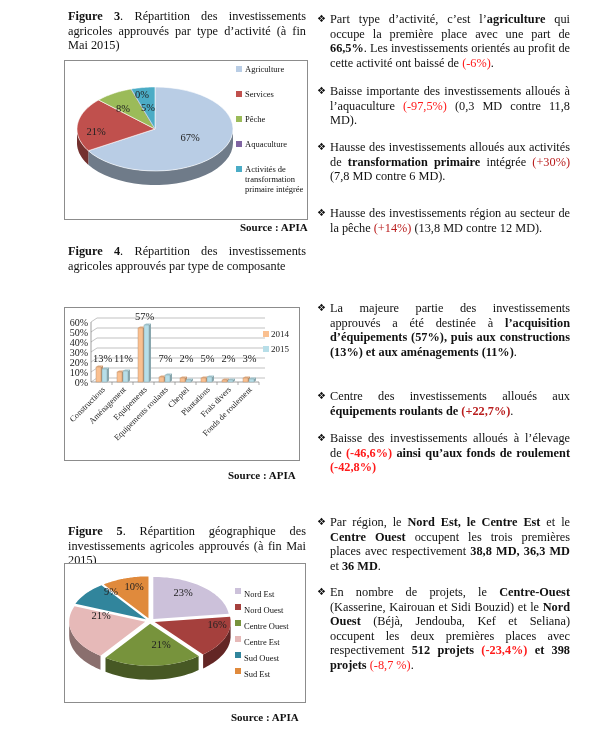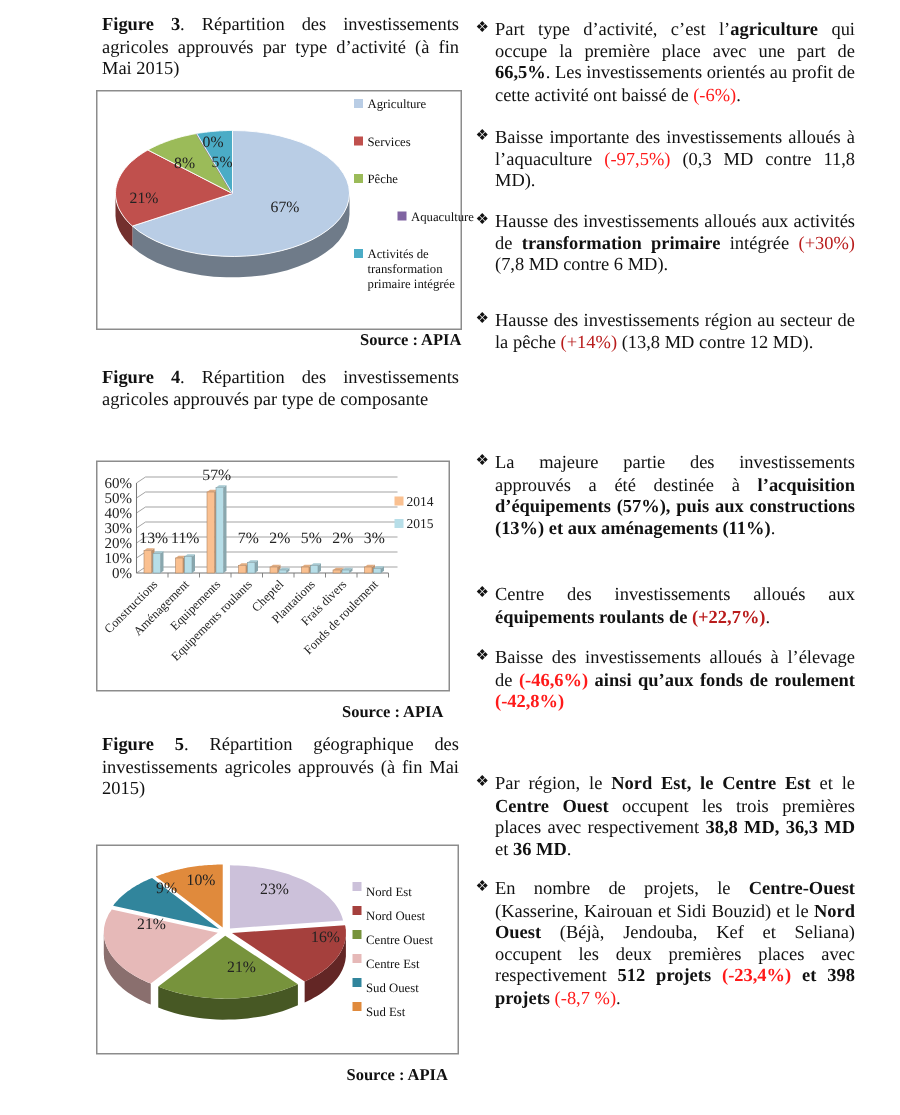--- a/index.html
+++ b/index.html
@@ -41,21 +41,21 @@
       <text x="125" y="80" font-size="10.5" text-anchor="middle" fill="#222">67%</text>
       <text x="31" y="74" font-size="10.5" text-anchor="middle" fill="#222">21%</text>
       <text x="58" y="51" font-size="10.5" text-anchor="middle" fill="#222">8%</text>
       <text x="77" y="37" font-size="10.5" text-anchor="middle" fill="#222">0%</text>
       <text x="83" y="50" font-size="10.5" text-anchor="middle" fill="#222">5%</text>
     </svg>
   <div class="legend" id="leg1" style="left:171px; top:3px; width:72px;">
       <div class="li" style="position: absolute; top: 0px; left: 0px; width: 72px;"><span class="sw" style="background: rgb(185, 205, 229);"></span><span>Agriculture</span></div>
       <div class="li" style="position: absolute; top: 25px; left: 0px; width: 72px;"><span class="sw" style="background: rgb(192, 80, 77);"></span><span>Services</span></div>
       <div class="li" style="position: absolute; top: 50px; left: 0px; width: 72px;"><span class="sw" style="background: rgb(155, 187, 89);"></span><span>Pêche</span></div>
-      <div class="li" style="position: absolute; top: 75px; left: 0px; width: 72px; margin-left: 29px;"><span class="sw" style="background: rgb(128, 100, 162);"></span><span>Aquaculture</span></div>
+      <div class="li" style="position: absolute; top: 75px; left: 0px; width: 72px;"><span class="sw" style="background: rgb(128, 100, 162);"></span><span>Aquaculture</span></div>
       <div class="li" style="position: absolute; top: 100px; left: 0px; width: 72px;"><span class="sw" style="background: rgb(75, 172, 198);"></span><span>Activités de transformation primaire intégrée</span></div>
     </div>
 </div>
 <div class="source" style="left:240px; top:221px;">Source : APIA</div>
 
 <div class="caption" style="top:244px;">
   <b>Figure 4</b><span>. Répartition des investissements agricoles approuvés par type de composante</span>
 </div>
 <div class="chartbox" style="left:64px; top:307px; width:234px; height:152px;">
   <svg id="bar1" width="234" height="152" style="position:absolute; left:0; top:0;">
@@ -155,21 +155,21 @@
       <text x="184.5" y="54" font-size="10.5" text-anchor="middle" fill="#222">3%</text>
       <text x="187.5" y="82" font-size="8.3" text-anchor="end" fill="#222" transform="rotate(-45 187.5 82)">Fonds de roulement</text>
       <rect x="198" y="23" width="6" height="6" fill="#fac090"></rect>
       <text x="206" y="29" font-size="9" fill="#222">2014</text>
       <rect x="198" y="38" width="6" height="6" fill="#b7dee8"></rect>
       <text x="206" y="44" font-size="9" fill="#222">2015</text>
     </svg>
 </div>
 <div class="source" style="left:228px; top:469px;">Source : APIA</div>
 
-<div class="caption" style="top:489px;">
+<div class="caption" style="top:524px;">
   <b>Figure 5</b><span>. Répartition géographique des investissements agricoles approuvés (à fin Mai 2015)</span>
 </div>
 <div class="chartbox" style="left:64px; top:563px; width:240px; height:138px;">
   <svg id="pie2" width="170" height="138" style="position:absolute; left:0; top:0;">
       <g>
         <path d="M165.6,58.0L165.6,59.6L165.4,61.1L165.2,62.6L164.8,64.2L164.4,65.7L163.8,67.2L163.2,68.7L162.4,70.2L161.6,71.6L160.6,73.1L159.6,74.5L158.4,75.9L157.2,77.3L155.9,78.6L154.4,80.0L153.0,81.3L151.4,82.5L149.7,83.8L148.0,85.0L146.1,86.1L144.2,87.2L142.3,88.3L140.2,89.4L138.1,90.4L138.1,104.4L140.2,103.4L142.3,102.3L144.2,101.2L146.1,100.1L148.0,99.0L149.7,97.8L151.4,96.5L153.0,95.3L154.4,94.0L155.9,92.6L157.2,91.3L158.4,89.9L159.6,88.5L160.6,87.1L161.6,85.6L162.4,84.2L163.2,82.7L163.8,81.2L164.4,79.7L164.8,78.2L165.2,76.6L165.4,75.1L165.6,73.6L165.6,72.0Z" fill="rgb(99,38,37)"></path>
         <path d="M133.6,92.1L130.3,93.5L126.9,94.9L123.3,96.1L119.7,97.2L115.9,98.2L112.0,99.1L108.1,99.8L104.1,100.4L100.0,101.0L95.9,101.3L91.7,101.6L87.5,101.7L83.4,101.8L79.2,101.6L75.0,101.4L70.9,101.0L66.8,100.5L62.8,99.9L58.9,99.2L55.0,98.3L51.2,97.3L47.5,96.2L43.9,95.0L40.5,93.7L40.5,107.7L43.9,109.0L47.5,110.2L51.2,111.3L55.0,112.3L58.9,113.2L62.8,113.9L66.8,114.5L70.9,115.0L75.0,115.4L79.2,115.6L83.4,115.8L87.5,115.7L91.7,115.6L95.9,115.3L100.0,115.0L104.1,114.4L108.1,113.8L112.0,113.1L115.9,112.2L119.7,111.2L123.3,110.1L126.9,108.9L130.3,107.5L133.6,106.1Z" fill="rgb(71,88,36)"></path>
         <path d="M35.5,91.7L33.1,90.8L30.8,89.7L28.6,88.6L26.5,87.5L24.4,86.3L22.4,85.0L20.5,83.8L18.7,82.5L17.0,81.1L15.4,79.7L13.9,78.3L12.5,76.8L11.2,75.4L10.0,73.8L8.9,72.3L7.9,70.7L7.1,69.2L6.3,67.6L5.7,66.0L5.1,64.3L4.7,62.7L4.4,61.1L4.3,59.4L4.2,57.8L4.2,71.8L4.3,73.4L4.4,75.1L4.7,76.7L5.1,78.3L5.7,80.0L6.3,81.6L7.1,83.2L7.9,84.7L8.9,86.3L10.0,87.8L11.2,89.4L12.5,90.8L13.9,92.3L15.4,93.7L17.0,95.1L18.7,96.5L20.5,97.8L22.4,99.0L24.4,100.3L26.5,101.5L28.6,102.6L30.8,103.7L33.1,104.8L35.5,105.7Z" fill="rgb(138,111,110)"></path>
         <path d="M88.30655932661826,54.9273246760211L88.3,12.9L91.1,13.0L93.8,13.0L96.5,13.2L99.3,13.4L102.0,13.6L104.7,13.9L107.3,14.3L110.0,14.7L112.6,15.1L115.2,15.6L117.7,16.2L120.2,16.8L122.7,17.5L125.1,18.2L127.5,18.9L129.8,19.8L132.1,20.6L134.3,21.5L136.5,22.4L138.6,23.4L140.6,24.4L142.6,25.5L144.4,26.6L146.3,27.8L148.0,28.9L149.7,30.1L151.2,31.4L152.7,32.6L154.1,33.9L155.5,35.3L156.7,36.6L157.9,38.0L158.9,39.4L159.9,40.8L160.8,42.3L161.5,43.7L162.2,45.2L162.8,46.7L163.3,48.2L163.7,49.7Z" fill="#ccc1da" stroke="#ffffff" stroke-width="0"></path>
         <path d="M89.64888242944126,58.01718626399714L165.0,52.8L165.3,53.8L165.4,54.9L165.6,55.9L165.6,57.0L165.6,58.0L165.6,59.1L165.6,60.1L165.4,61.2L165.3,62.2L165.0,63.3L164.8,64.3L164.5,65.4L164.1,66.4L163.7,67.4L163.3,68.5L162.8,69.5L162.2,70.5L161.6,71.5L161.0,72.5L160.3,73.5L159.6,74.5L158.8,75.4L158.0,76.4L157.1,77.3L156.2,78.3L155.3,79.2L154.3,80.1L153.3,81.0L152.2,81.8L151.1,82.7L150.0,83.6L148.8,84.4L147.6,85.2L146.3,86.0L145.1,86.8L143.7,87.5L142.4,88.3L141.0,89.0L139.5,89.7L138.1,90.4Z" fill="#a5403d" stroke="#ffffff" stroke-width="0"></path>

